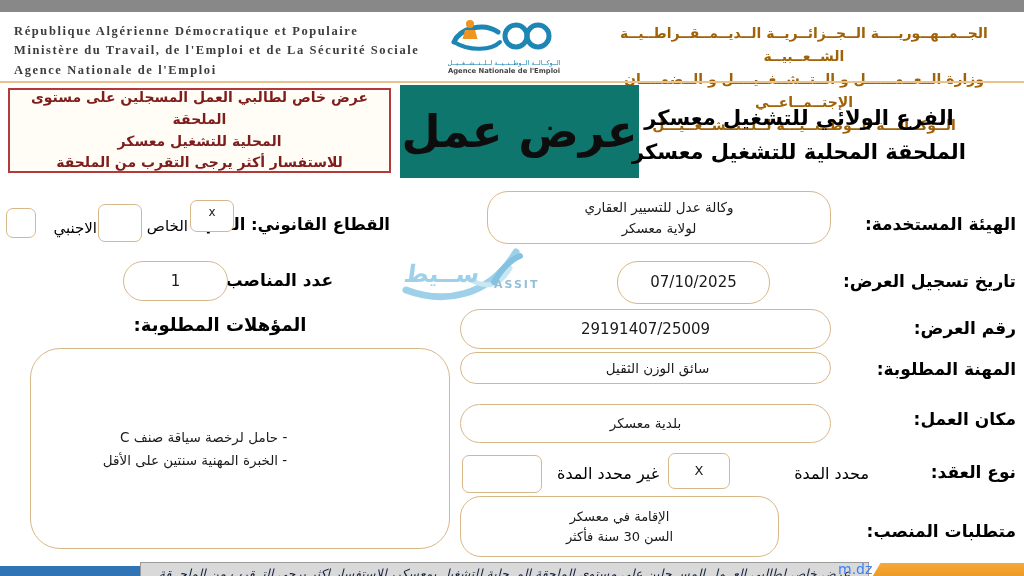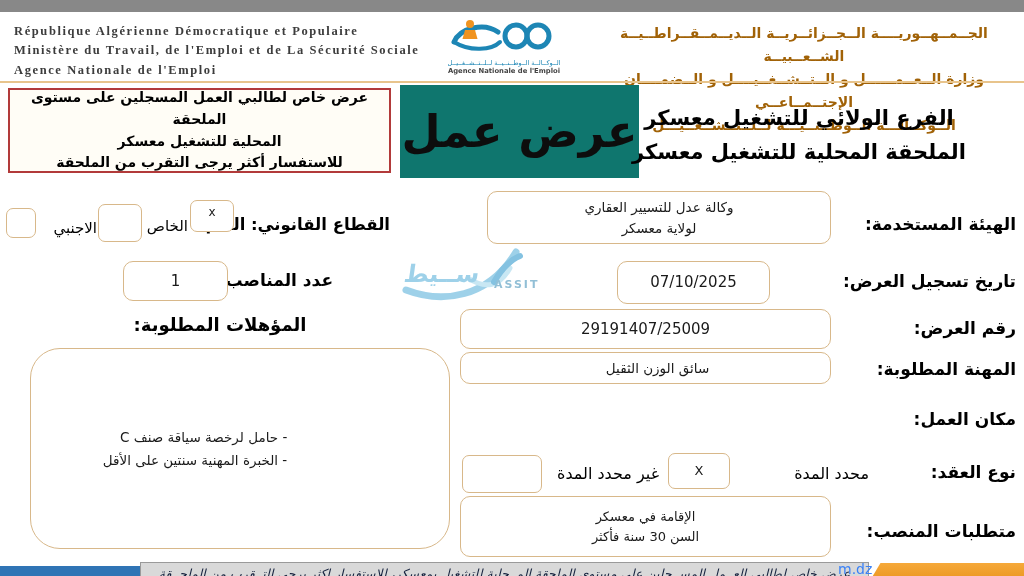--- a/index.html
+++ b/index.html
@@ -23,41 +23,41 @@
     position:absolute; right:10px; top:10px; width:420px;
     direction:rtl; text-align:center; font-weight:bold; font-size:14px;
     color:#a16207; line-height:1.65;
   }
   .hdr-divider { position:absolute; left:0; right:0; top:69px; height:2px; background:#e8c48c; }
   
   .notice-box {
     position:absolute; left:8px; top:76px; width:383px; height:85px;
     border:2px solid #b23a3a; background:#fffdf6;
     display:flex; flex-direction:column; justify-content:center;
-    direction:rtl; text-align:center; color:#000000; font-weight:bold;
+    direction:rtl; text-align:center; color:#7f1d1d; font-weight:bold;
     font-size:14px; line-height:1.55;
   }
   .title-box {
     position:absolute; left:400px; top:73px; width:239px; height:93px;
     background:#0f766e; display:flex; align-items:center; justify-content:center;
     direction:rtl; font-size:45px; font-weight:bold; color:#0d0d0d;
   }
   .branch-title {
     position:absolute; right:30px; top:90px; width:390px;
     direction:rtl; text-align:center; font-weight:bold; font-size:21px;
     color:#000; line-height:1.6;
   }
   
   .flabel {
     position:absolute; direction:rtl; white-space:nowrap;
     font-weight:bold; font-size:17px; color:#000;
   }
   .ftext { position:absolute; direction:rtl; white-space:nowrap; font-size:16px; color:#000; }
   .fbox {
-    position:absolute; border:1.6px solid #d8b88a; border-radius:10px; background:#fff;
+    position:absolute; border:1.6px solid #d8b88a; border-radius:21px; background:#fff;
     display:flex; flex-direction:column; align-items:center; justify-content:center;
     direction:rtl; text-align:center; font-size:13.5px; color:#1a1a1a; line-height:1.5;
   }
   .fbox.small { border-radius:7px; font-size:13px; }
   .qual-box {
     position:absolute; left:30px; top:336px; width:420px; height:201px;
     border:1.6px solid #d8b88a; border-radius:30px; background:#fff;
     display:flex; flex-direction:column; align-items:center; justify-content:center;
     direction:rtl; text-align:right; font-size:13.5px; line-height:1.7; color:#1a1a1a;
   }
@@ -162,33 +162,36 @@
   <div class="fbox" style="left:460px; top:297px; width:371px; height:40px; font-size:15px;">
     <div>29191407/25009</div>
   </div>
 
   <div class="flabel" style="right:8px; top:347px;">المهنة المطلوبة:</div>
   <div class="fbox" style="left:460px; top:340px; width:371px; height:32px;padding-left:24px;">
     <div>سائق الوزن الثقيل</div>
   </div>
 
   <div class="flabel" style="right:8px; top:397px;">مكان العمل:</div>
+  <div class="fbox" style="left:460px; top:392px; width:371px; height:39px;">
+    <div>بلدية معسكر</div>
+  </div>
 
   <div class="flabel" style="right:8px; top:450px;">نوع العقد:</div>
   <div class="ftext" style="right:155px; top:452px;">محدد المدة</div>
   <div class="fbox small" style="left:668px; top:441px; width:62px; height:36px;">
     <div>X</div>
   </div>
   <div class="ftext" style="right:365px; top:452px;">غير محدد المدة</div>
   <div class="fbox small" style="left:462px; top:443px; width:80px; height:38px;">
     <div></div>
   </div>
 
   <div class="flabel" style="right:8px; top:509px;">متطلبات المنصب:</div>
-  <div class="fbox" style="left:460px; top:484px; width:371px; height:61px; font-size:13px;">
+  <div class="fbox" style="left:460px; top:484px; width:319px; height:61px; font-size:13px;">
     <div>الإقامة في معسكر</div>
     <div>السن 30 سنة فأكثر</div>
   </div>
 
   <div class="flabel" style="right:634px; top:203px; font-size:16.5px;">القطاع القانوني: العام</div>
   <div class="fbox small" style="left:190px; top:188px; width:44px; height:32px; justify-content:flex-start; padding-top:2px; font-size:12px;">
     <div>x</div>
   </div>
   <div class="ftext" style="right:836px; top:205px; font-size:15px;">الخاص</div>
   <div class="fbox small" style="left:98px; top:192px; width:44px; height:38px;">

